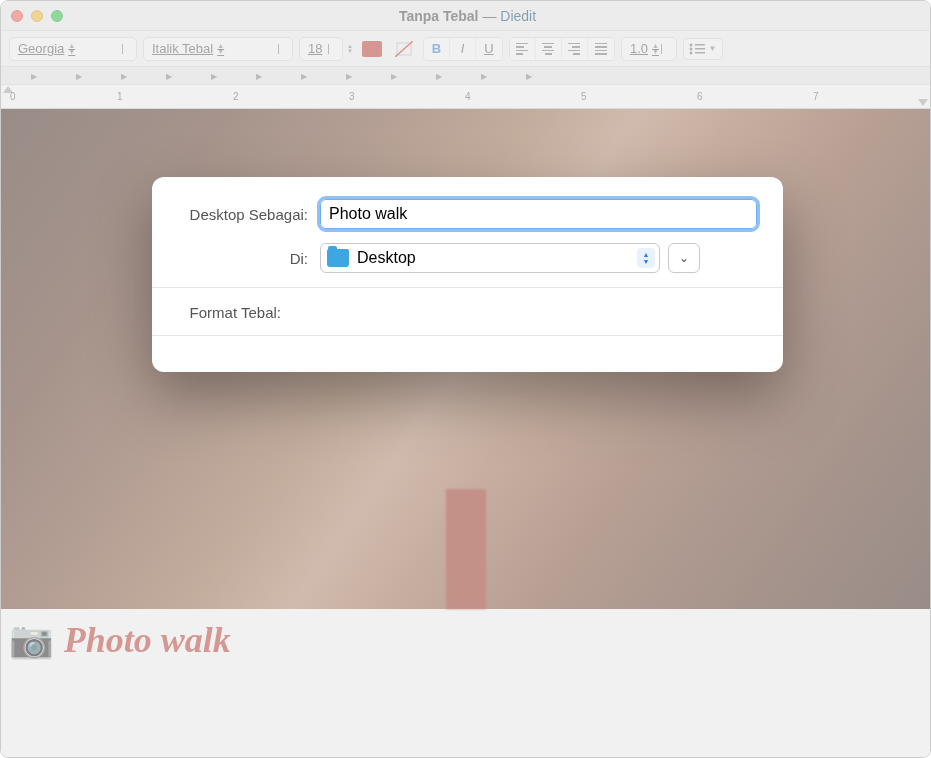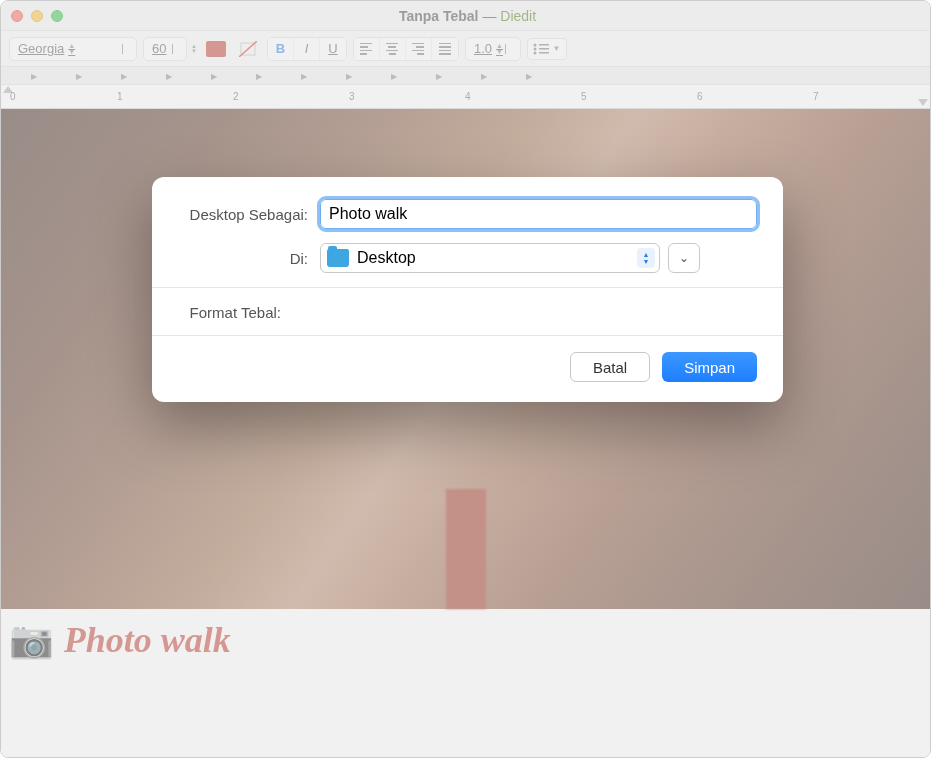--- a/index.html
+++ b/index.html
@@ -7,21 +7,21 @@
 
 
 .window { width: 931px; height: 758px; border: 1px solid #ccc; border-radius: 8px; overflow: hidden; position: relative; background: #fafafa; }
 .titlebar { height: 30px; display: flex; align-items: center; padding: 0 10px; border-bottom: 1px solid #ddd; background: #f4f4f4; }
 .traffic { display: flex; gap: 8px; }
 .tl { width: 12px; height: 12px; border-radius: 50%; }
 .tl.red { background: #ff5f57; border: 0.5px solid #e0443e; }
 .tl.yel { background: #febc2e; border: 0.5px solid #d6a027; }
 .tl.grn { background: #28c840; border: 0.5px solid #1aab2d; }
 .win-title { flex: 1; text-align: center; font-size: 14px; color: #444; }
-.win-title .edited { color: #4d7c0f; }
+.win-title .edited { color: #0c4a6e; }
 
 
 .toolbar { height: 36px; display: flex; align-items: center; padding: 4px 8px; gap: 6px; border-bottom: 1px solid #ddd; background: #f9f9f9; }
 .tb-select { height: 24px; border: 1px solid #ddd; border-radius: 5px; background: #fff; display: flex; align-items: center; padding: 0 20px 0 8px; font-size: 13px; color: #555; position: relative; text-decoration: underline; }
 .tb-select::after { content: ""; position: absolute; right: 6px; width: 8px; height: 10px; background: linear-gradient(#888 0 0) center/1px 100% no-repeat; border-left: 4px solid transparent; border-right: 4px solid transparent; }
 .stepper { display: inline-flex; flex-direction: column; margin-left: 2px; }
 .stepper span { font-size: 6px; color: #888; line-height: 5px; }
 .chev-stack { display: inline-flex; flex-direction: column; font-size: 7px; color: #888; line-height: 6px; margin-left:4px;}
 .swatch { width: 20px; height: 16px; background: #c0392b; border-radius: 2px; }
 .icon-btn { width: 26px; height: 22px; border: 1px solid #ddd; border-radius: 4px; display: flex; align-items: center; justify-content: center; font-size: 13px; background:#fff; color:#555;}
@@ -95,23 +95,30 @@
   </div>
 
   <div class="toolbar">
     <div class="tb-select" style="width:128px">
       <span>Georgia</span>
       <span class="chev-stack">
           <span>▲</span>
           <span>▼</span>
         </span>
     </div>
+    <div class="tb-select" style="width:150px">
+      <span>Italik Tebal</span>
+      <span class="chev-stack">
+          <span>▲</span>
+          <span>▼</span>
+        </span>
+    </div>
     <div style="display:flex;align-items:center;gap:2px;">
       <div class="tb-select" style="width:44px;padding-right:8px">
-          <span>60</span>
+          <span>18</span>
         </div>
       <div class="stepper">
           <span>▲</span>
           <span>▼</span>
         </div>
     </div>
     <div class="icon-btn nob">
         <div class="swatch"></div>
       </div>
     <div class="icon-btn nob">
@@ -238,19 +245,15 @@
         <div class="expand-btn">
           <span>⌄</span>
         </div>
       </div>
     </div>
     <hr class="dlg-hr">
     <div class="dlg-row">
       <div class="dlg-label" style="width:115px">Format Tebal:</div>
     </div>
     <hr class="dlg-hr">
-    <div class="dlg-buttons">
-      <button class="btn">Batal</button>
-      <button class="btn primary">Simpan</button>
-    </div>
   </div>
 
 </div>
 
 </body></html>

